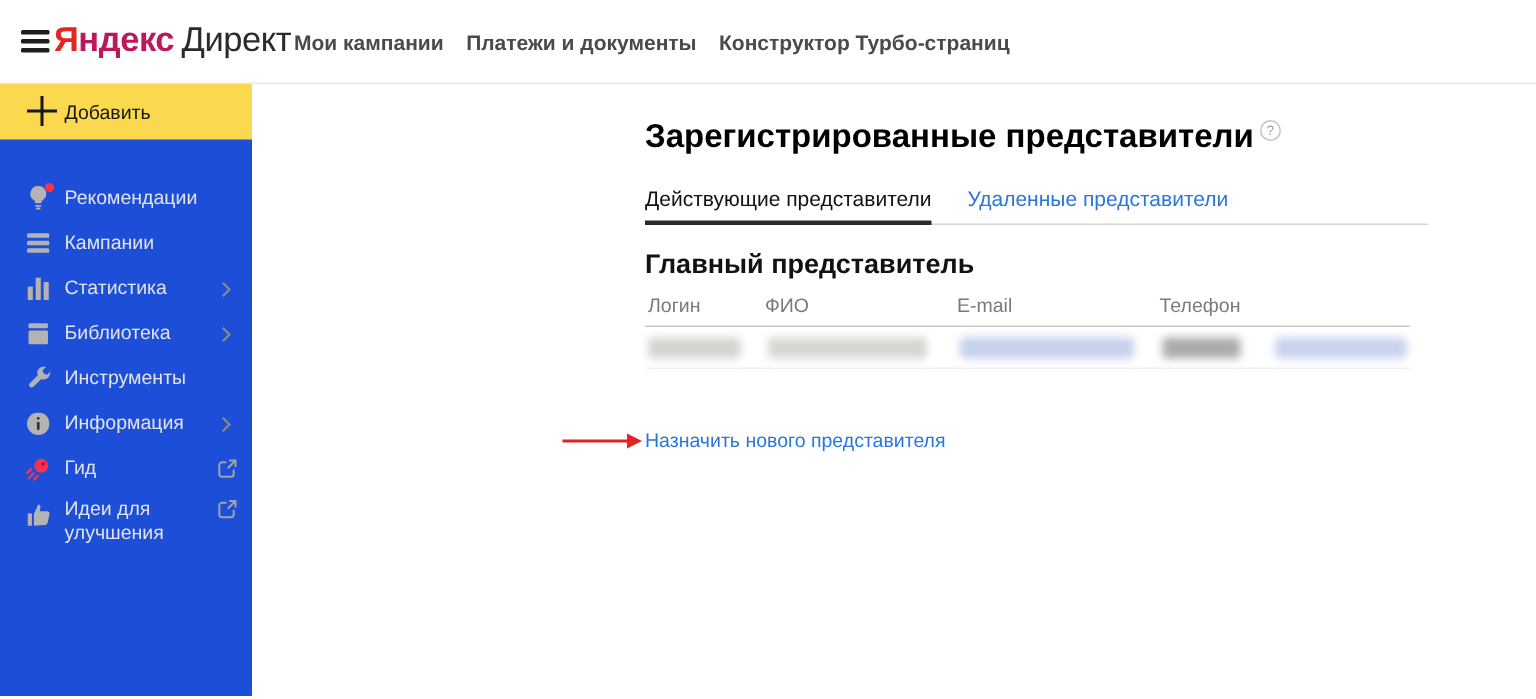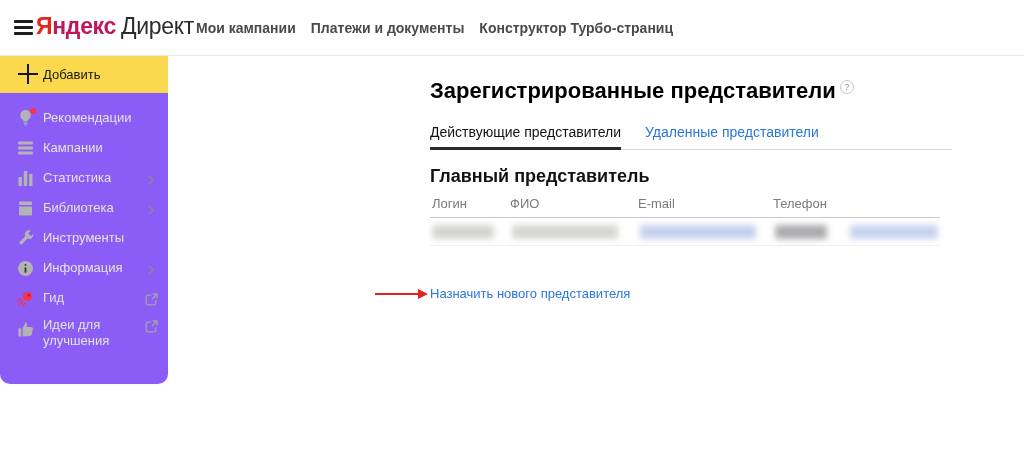--- a/index.html
+++ b/index.html
@@ -12,27 +12,27 @@
   .burger { position:absolute; left:14px; top:20px; width:19px; height:15px; cursor:pointer; }
   .burger i { display:block; width:19px; height:2.5px; background:#1d1d1d; margin-bottom:3.5px; border-radius:1px; }
   .logo { position:absolute; left:36px; top:13px; font-size:23px; letter-spacing:-0.3px; white-space:nowrap; }
   .logo .ya { color:#e52620; font-weight:700; }
   .logo .brand { color:#be185d; font-weight:700; }
   .logo .product { color:#2b2b2b; font-weight:400; margin-left:5px; }
   .topnav { position:absolute; left:196px; top:0; height:56px; display:flex; align-items:center; gap:15px;justify-content:center; }
   .topnav .nav-item { font-size:14px; font-weight:700; color:#4a4a4a; cursor:pointer; white-space:nowrap; }
 
   
-  .sidebar { position:absolute; left:0; top:56px; width:168px; height:328px; background:#8b5cf6;border-radius:10px; }
+  .sidebar { position:absolute; left:0; top:56px; width:168px; height:408px; background:#1d4ed8; }
   .add-btn { position:relative; width:168px; height:37px; background:#fbd94f; cursor:pointer; }
   .add-btn .plus { position:absolute; left:18px; top:8px; width:20px; height:20px; }
   .add-btn .plus:before { content:""; position:absolute; left:0; top:9px; width:20px; height:2.4px; background:#161616; }
   .add-btn .plus:after { content:""; position:absolute; left:9px; top:0; width:2.4px; height:20px; background:#161616; }
   .add-btn .add-label { position:absolute; left:43px; top:11px; font-size:13px; color:#161616; }
-  .menu { padding-top:10px; }
+  .menu { padding-top:24px; }
   .menu-item { position:relative; height:30px; display:flex; align-items:center; cursor:pointer; }
   .menu-item.tall { height:46px; align-items:flex-start; padding-top:4px; }
   .mi-icon { position:absolute; left:17px; width:17px; height:17px; display:flex; align-items:center; justify-content:center; }
   .mi-icon svg { display:block; }
   .mi-label { margin-left:43px; font-size:13px; color:#e3e3e3; line-height:16px; max-width:88px; }
   .mi-right { position:absolute; right:11px; top:50%; transform:translateY(-50%); width:12px; height:12px; }
   .menu-item.tall .mi-right { top:12px; }
   .red-dot { position:absolute; right:-2px; top:-2px; width:6px; height:6px; border-radius:50%; background:#fb3347; }
 
   

